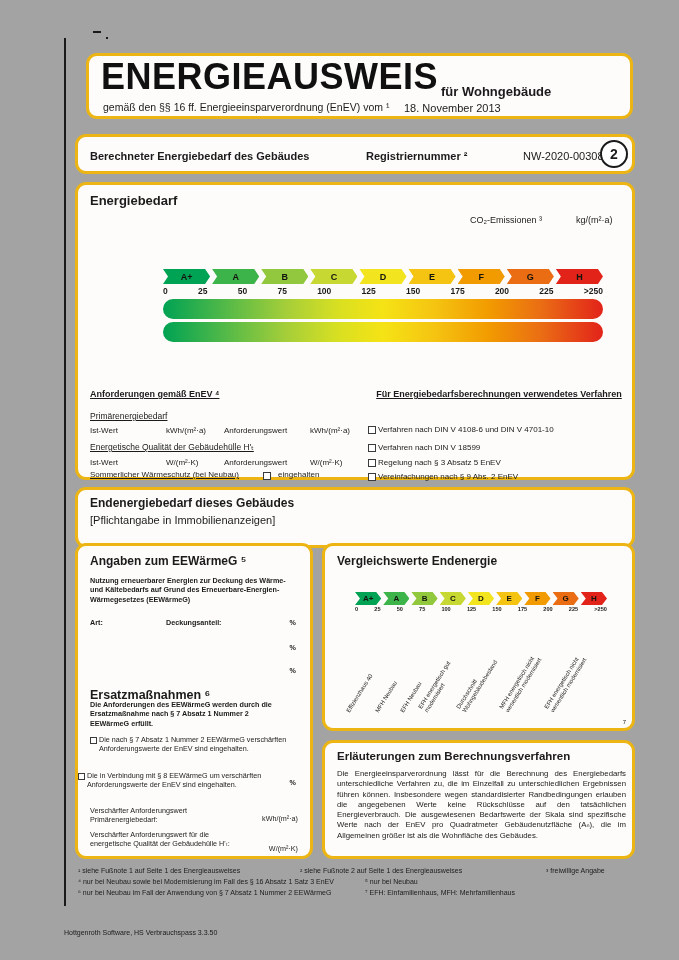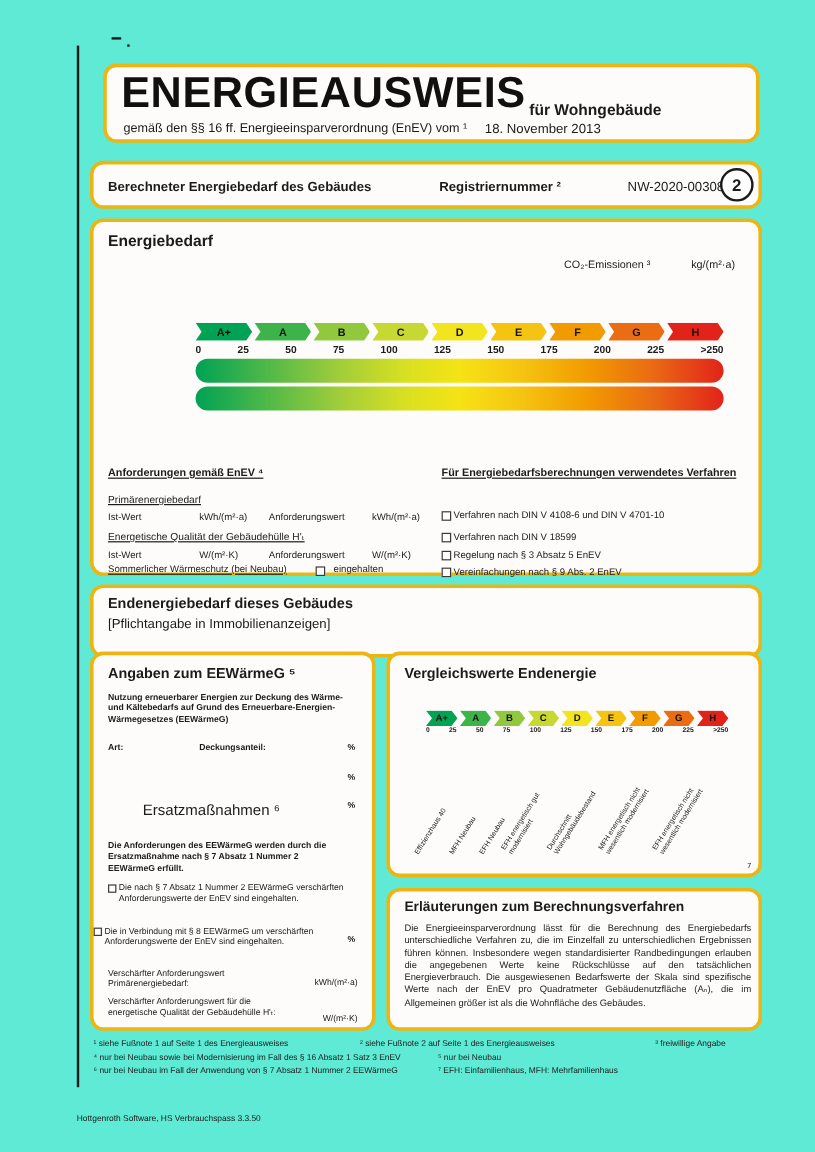--- a/index.html
+++ b/index.html
@@ -5,21 +5,21 @@
   * { margin:0; padding:0; box-sizing:border-box; }
   body {
     background:#e8e6e0;
     font-family:"Liberation Sans","DejaVu Sans",sans-serif;
     color:#1b1b1b;
     -webkit-font-smoothing:antialiased;
   }
   .page {
     position:relative;
     width:679px; height:960px;
-    background:#5eead4;
+    background:#a3a3a3;
     overflow:hidden;
   }
   .abs { position:absolute; }
   .box {
     position:absolute;
     border:3px solid #ecb513;
     border-radius:11px;
     background:#fdfcfa;
   }
   .scanline { position:absolute; background:#1a1a1a; }
@@ -138,21 +138,21 @@
 
     <span class="abs t8" style="left:12px;top:273px;">Ist-Wert</span>
     <span class="abs t8" style="left:88px;top:273px;">W/(m²·K)</span>
     <span class="abs t8" style="left:146px;top:273px;">Anforderungswert</span>
     <span class="abs t8" style="left:232px;top:273px;">W/(m²·K)</span>
 
     <span class="abs t8 u" style="left:12px;top:285px;">Sommerlicher Wärmeschutz (bei Neubau)</span>
     <span class="abs cb" style="left:185px;top:286px;"></span>
     <span class="abs t8" style="left:200px;top:285px;">eingehalten</span>
 
-    <div class="abs b u" style="left:290px;top:204px;font-size:9px;width:262px;">Für Energiebedarfsberechnungen verwendetes Verfahren</div>
+    <div class="abs b u" style="left:290px;top:204px;font-size:9px;width:262px;text-align:center;">Für Energiebedarfsberechnungen verwendetes Verfahren</div>
 
     <div class="cbrow" style="left:290px;top:240px;width:262px;">
       <span class="cb"></span>
       <span>Verfahren nach DIN V 4108-6 und DIN V 4701-10</span>
     </div>
     <div class="cbrow" style="left:290px;top:258px;width:262px;">
       <span class="cb"></span>
       <span>Verfahren nach DIN V 18599</span>
     </div>
     <div class="cbrow" style="left:290px;top:273px;width:262px;">
@@ -173,21 +173,21 @@
   <div class="box" style="left: 75px; top: 543px; width: 238px; height: 316px; border-color: rgb(236, 181, 19); padding-left: 32px;">
     <div class="abs bt12" style="left:12px;top:8px;">Angaben zum EEWärmeG ⁵</div>
     <div class="abs t7 b" style="left:12px;top:30px;width:205px;">Nutzung erneuerbarer Energien zur Deckung des Wärme- und Kältebedarfs auf Grund des Erneuerbare-Energien-Wärmegesetzes (EEWärmeG)</div>
 
     <span class="abs t7 b" style="left:12px;top:72px;">Art:</span>
     <span class="abs t7 b" style="left:88px;top:72px;">Deckungsanteil:</span>
     <span class="abs t7 b" style="right:14px;top:72px;">%</span>
     <span class="abs t7 b" style="right:14px;top:97px;">%</span>
     <span class="abs t7 b" style="right:14px;top:120px;">%</span>
 
-    <div class="abs" style="left:12px;top:122px;font-size:12.5px;font-weight:normal;margin-left:29px;">Ersatzmaßnahmen ⁶</div>
+    <div class="abs" style="left:12px;top:142px;font-size:12.5px;font-weight:bold;">Ersatzmaßnahmen ⁶</div>
     <div class="abs t7 b" style="left:12px;top:154px;width:196px;">Die Anforderungen des EEWärmeG werden durch die Ersatzmaßnahme nach § 7 Absatz 1 Nummer 2 EEWärmeG erfüllt.</div>
 
     <div class="cbrow" style="left:12px;top:190px;width:200px;font-size:7.2px;">
       <span class="cb" style="width:7px;height:7px;"></span>
       <span>Die nach § 7 Absatz 1 Nummer 2 EEWärmeG verschärften Anforderungswerte der EnEV sind eingehalten.</span>
     </div>
     <div class="cbrow" style="left:0;top:226px;width:190px;font-size:7.2px;">
       <span class="cb" style="width:7px;height:7px;"></span>
       <span>Die in Verbindung mit § 8 EEWärmeG um verschärften Anforderungswerte der EnEV sind eingehalten.</span>
     </div>

